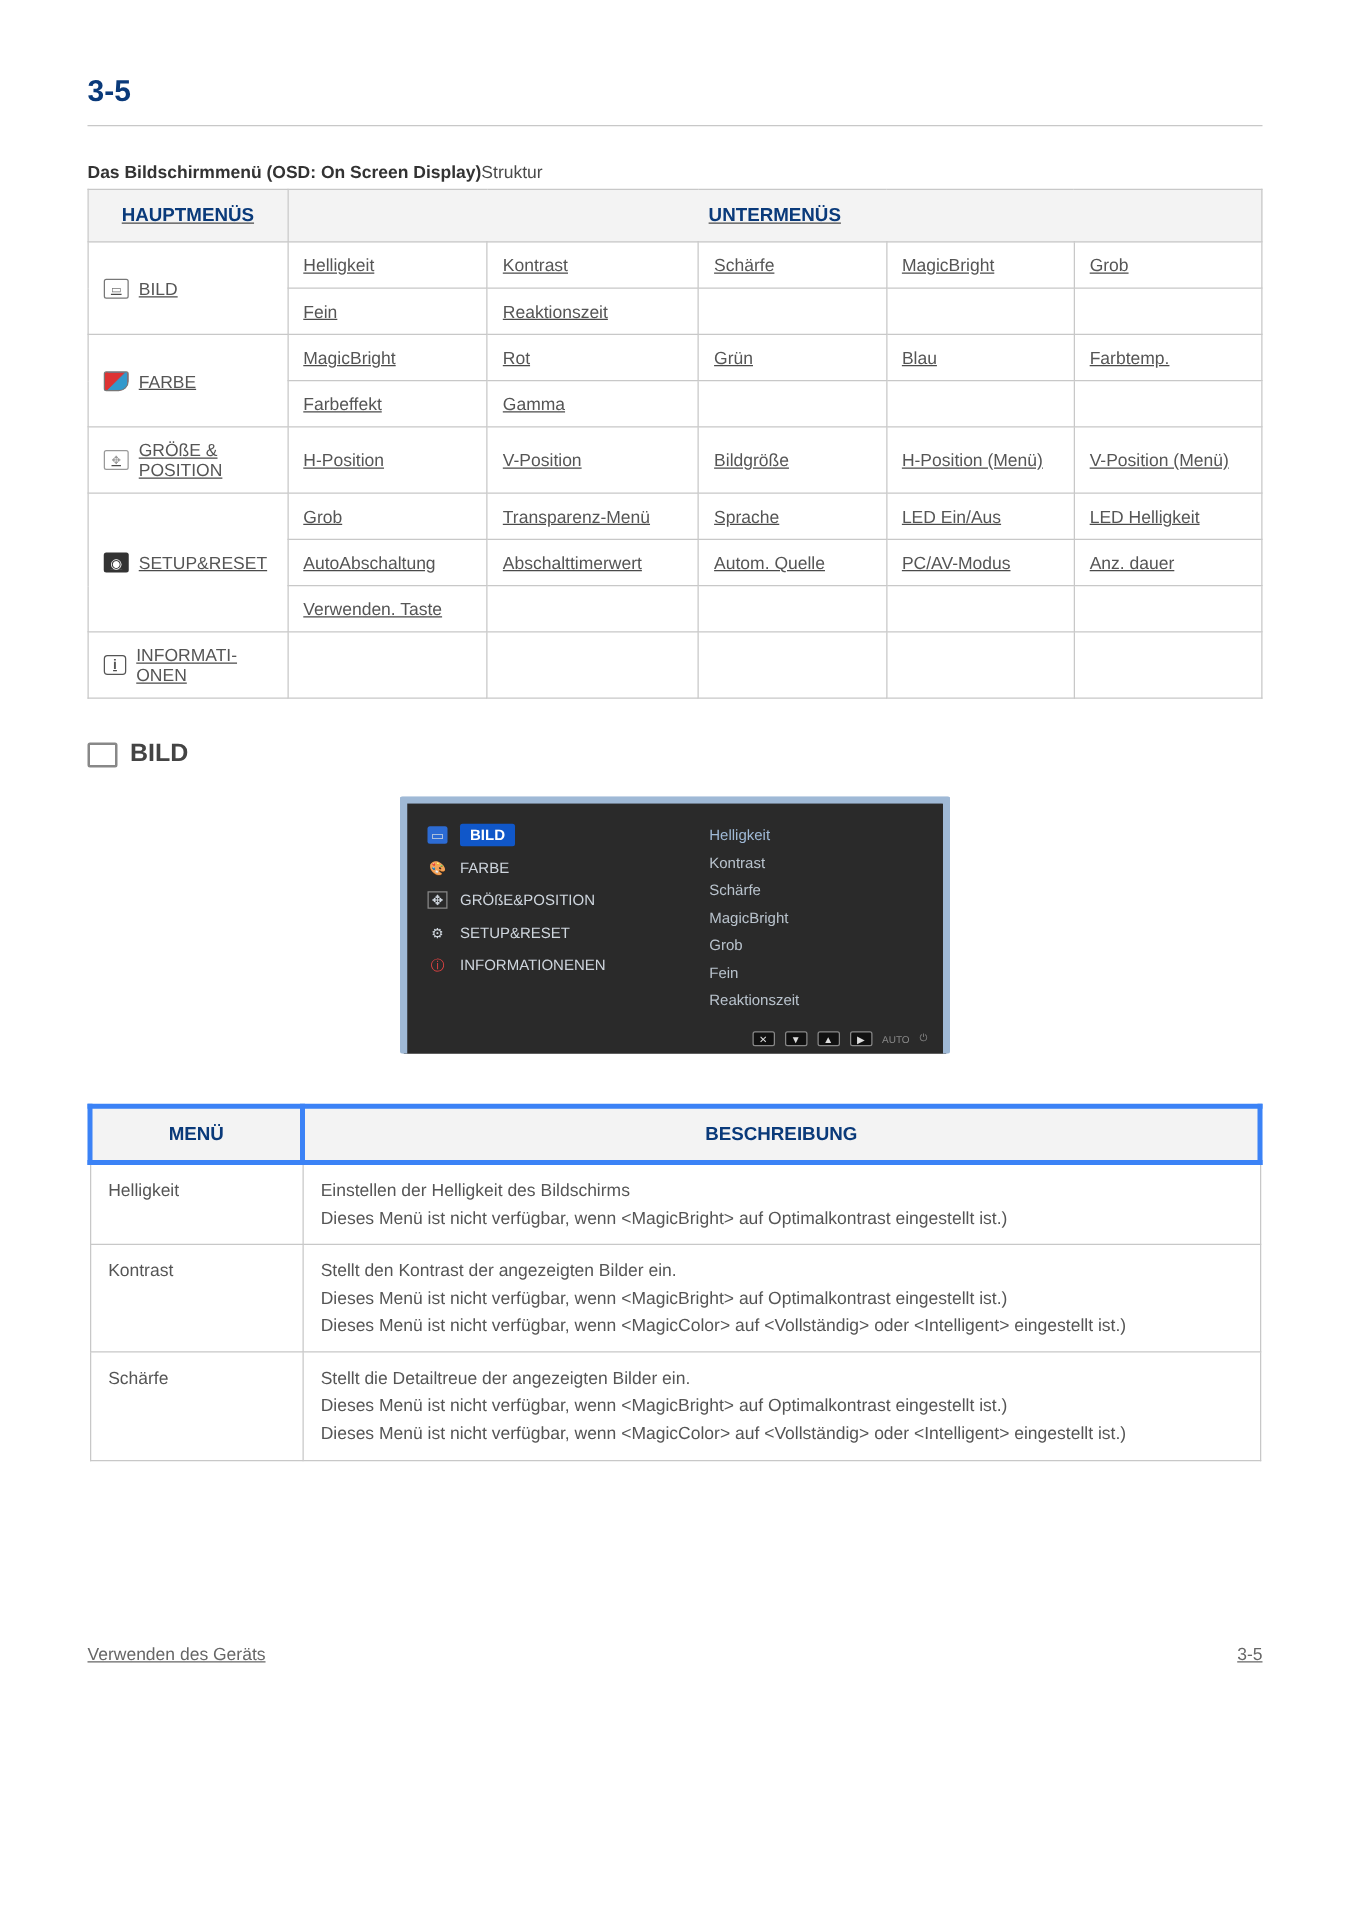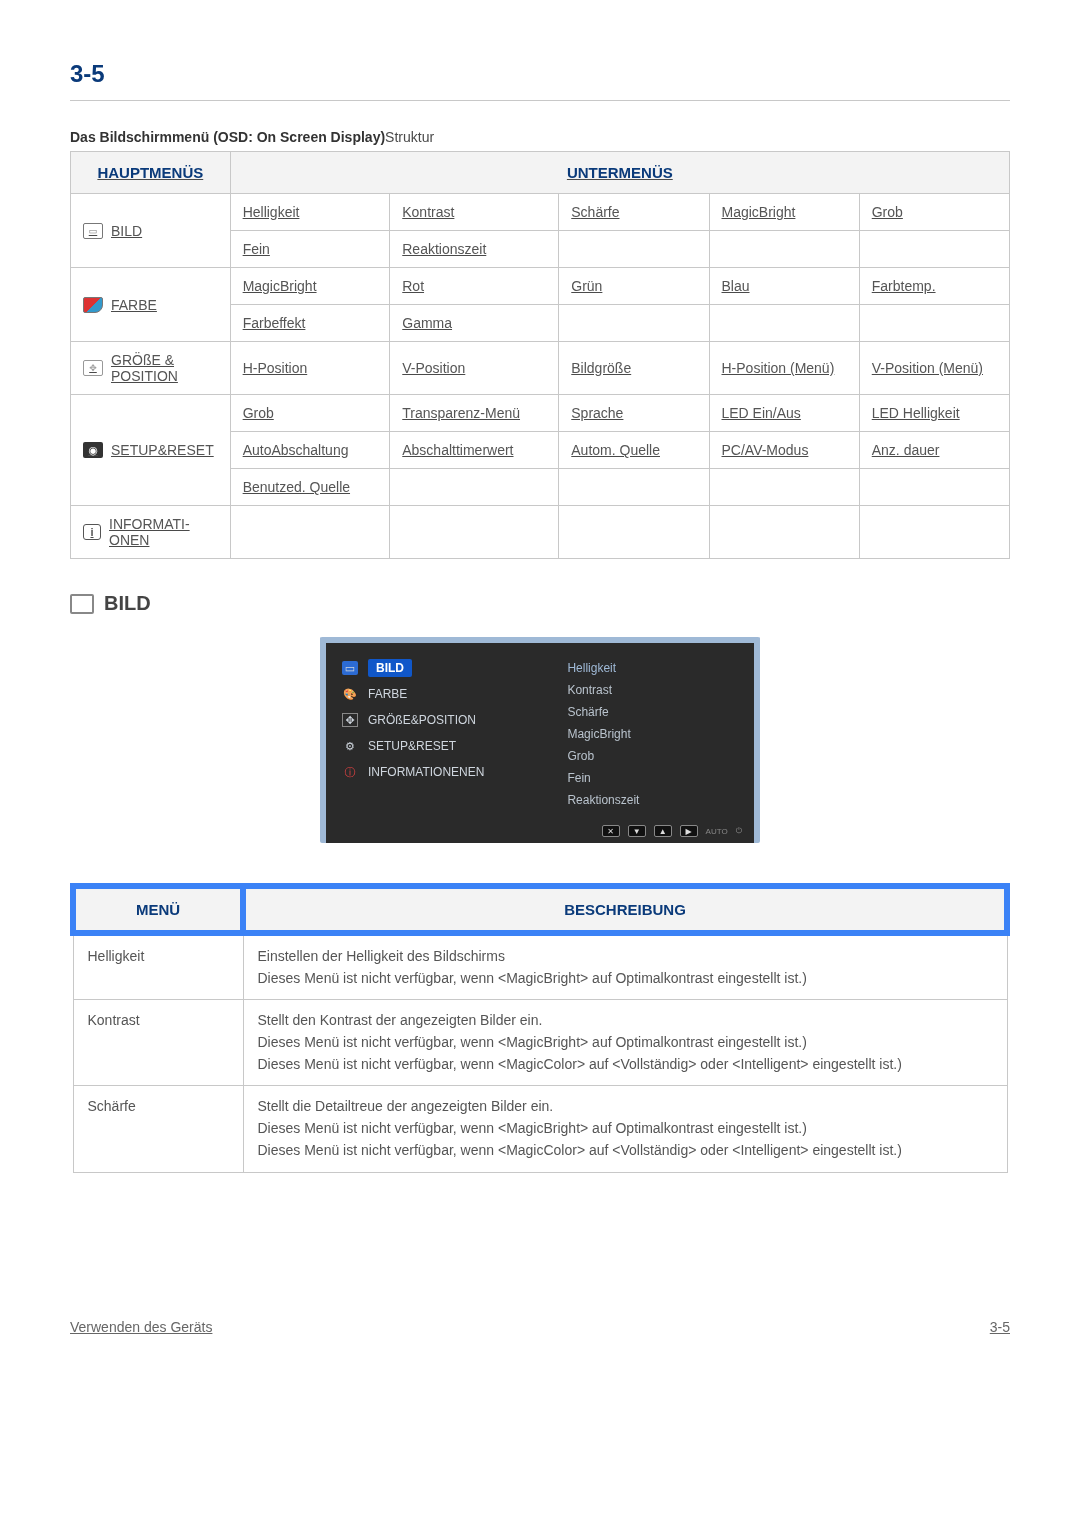--- a/index.html
+++ b/index.html
@@ -146,21 +146,21 @@
     width:18px;height:12px;background:#111;border:1px solid #888;border-radius:2px;
     display:inline-flex;align-items:center;justify-content:center;color:#ddd;font-size:8px;
   }
   .osd-bottom .t{ font-size:8px;color:#888;text-align:center;}
   
   table.desc{
     width:100%;border-collapse:collapse;margin-bottom:140px;
   }
   table.desc th{
     background:#f3f3f3;color:#0a3a7a;font-weight:bold;
-    border:6px solid #3b82f6;padding:12px;text-align:center;font-size:15px;
+    border:4px solid #3b82f6;padding:12px;text-align:center;font-size:15px;
   }
   table.desc td{
     border:1px solid #c8c8c8;padding:10px 14px;vertical-align:top;color:#555;line-height:1.55;
   }
   table.desc td.mcol{width:170px;}
   .footer{
     display:flex;justify-content:space-between;color:#666;font-size:14px;
     padding-top:6px;
     text-decoration:underline;
   }
@@ -263,21 +263,21 @@
       <td>LED Helligkeit</td>
     </tr>
     <tr>
       <td>AutoAbschaltung</td>
       <td>Abschalttimerwert</td>
       <td>Autom. Quelle</td>
       <td>PC/AV-Modus</td>
       <td>Anz. dauer</td>
     </tr>
     <tr>
-      <td>Benutzed. Quelle</td>
+      <td>Verwenden. Taste</td>
       <td></td>
       <td></td>
       <td></td>
       <td></td>
     </tr>
 
     <tr>
       <td>
         <div class="main-cell">
             <span class="icon-info">i</span>

